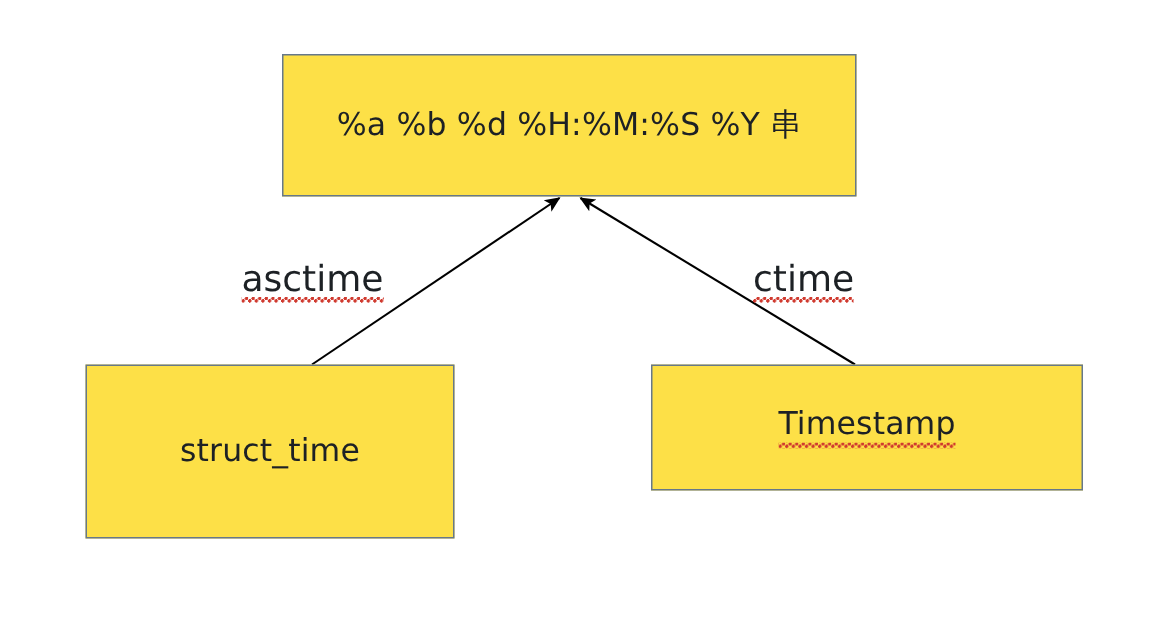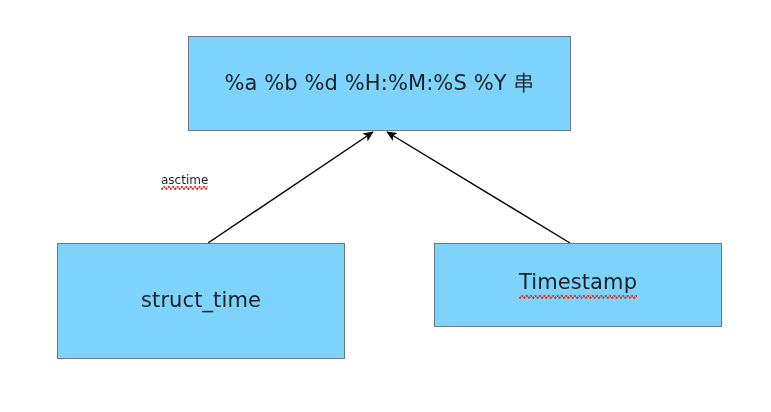--- a/index.html
+++ b/index.html
@@ -21,21 +21,21 @@
     position: absolute;
     left: 0;
     top: 0;
     width: 771px;
     height: 412px;
     pointer-events: none;
   }
   .node {
     position: absolute;
     box-sizing: border-box;
-    background: #7dd3fc;
+    background: #fde047;
     border: 1px solid #66788a;
     display: flex;
     align-items: center;
     justify-content: center;
     text-align: center;
   }
   .node-label {
     color: #1d2125;
     font-size: 21px;
     line-height: 1.1;
@@ -56,33 +56,33 @@
   }
   #node-top {
     left: 188px;
     top: 36px;
     width: 383px;
     height: 95px;
   }
   #node-struct-time {
     left: 57px;
     top: 243px;
-    width: 288px;
+    width: 246px;
     height: 116px;
   }
   #node-timestamp {
     left: 434px;
     top: 243px;
     width: 288px;
     height: 84px;
   }
   .edge-label {
     position: absolute;
     color: #1d2125;
-    font-size: 12px;
+    font-size: 24px;
     line-height: 1;
     white-space: nowrap;
   }
   #edge-label-asctime {
     left: 161px;
     top: 174px;
   }
   #edge-label-ctime {
     left: 502px;
     top: 174px;
@@ -117,14 +117,17 @@
   </div>
 
   <div class="node" id="node-timestamp">
     <span class="node-label spell">Timestamp</span>
   </div>
 
   <div class="edge-label" id="edge-label-asctime">
     <span class="spell">asctime</span>
   </div>
 
+  <div class="edge-label" id="edge-label-ctime">
+    <span class="spell">ctime</span>
+  </div>
 
 </div>
 
 </body></html>

